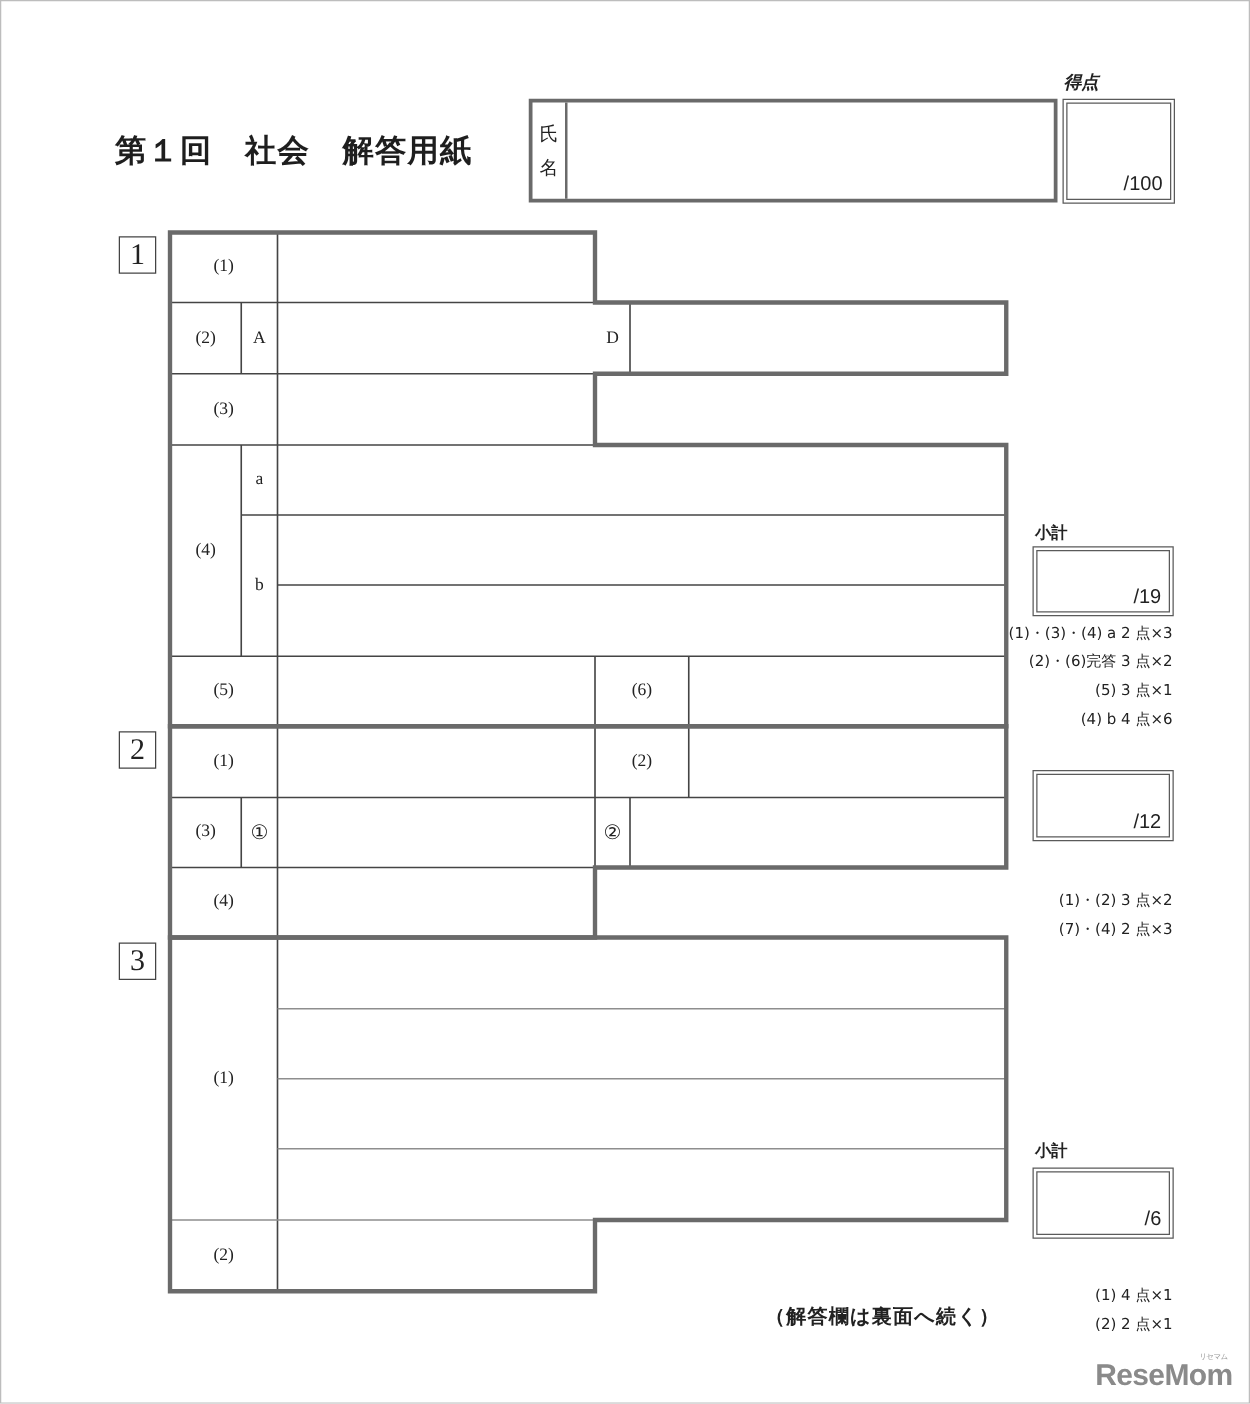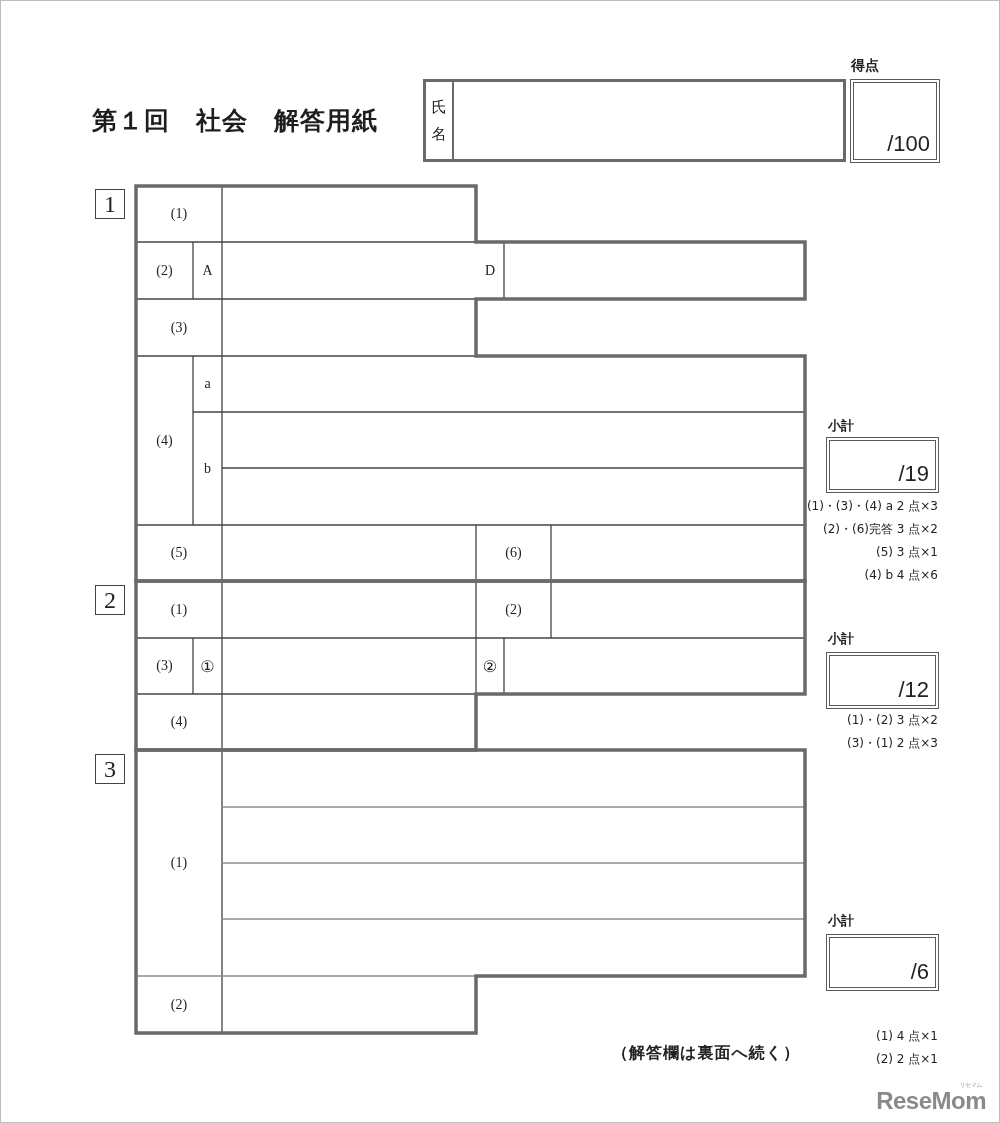--- a/index.html
+++ b/index.html
@@ -6,21 +6,21 @@
   body { width:1000px; height:1123px; background:#ffffff; position:relative; overflow:hidden;
          font-family:"DejaVu Sans", sans-serif; color:#222; }
   .frame { position:absolute; left:0; top:0; width:998px; height:1121px; border:1px solid #bdbdbd; }
   .abs { position:absolute; }
   .title { left:92px; top:104px; font-size:25px; font-weight:bold; letter-spacing:1px; white-space:pre; color:#1e1e1e;text-align:right; }
   .name-box { left:423px; top:79px; width:423px; height:83px; border:3px solid #6a6a6a; box-sizing:border-box; background:#fff; }
   .name-label { position:absolute; left:0; top:0; width:26px; height:100%; border-right:2px solid #6a6a6a; display:flex; flex-direction:column; align-items:center; justify-content:center; gap:8px; font-size:15px; }
   .name-input { position:absolute; left:28px; top:0; right:0; bottom:0; }
   .score-lbl { font-size:14px; font-weight:bold; }
   .dbl-box { border:3px double #5a5a5a; border-width:4px; box-sizing:border-box; background:#fff; }
-  .dbl-box .denom { position:absolute; right:6px; bottom:2px; font-size:22px; font-family:"Liberation Sans", sans-serif; color:#222; }
+  .dbl-box .denom { position:absolute; right:6px; bottom:2px; font-size:16px; font-family:"Liberation Sans", sans-serif; color:#222; }
   .qnum { width:30px; height:30px; border:1.5px solid #444; box-sizing:border-box; display:flex; align-items:center; justify-content:center; font-family:"Liberation Serif", serif; font-size:24px; background:#fff; }
   .lbl { font-family:"Liberation Serif", serif; font-size:14px; display:flex; align-items:center; justify-content:center; color:#222; }
   .cell { position:absolute; }
   .cell[data-interactable="true"] { cursor:text; }
   .pts { font-size:12px; text-align:right; white-space:nowrap; color:#222; line-height:23px; }
   .note { left:612px; top:1043px; font-size:16px; font-weight:bold; letter-spacing:1px; }
   .logo { right:14px; top:1087px; font-family:"Liberation Sans", sans-serif; font-weight:bold; font-size:24px; color:#8a8a8a; letter-spacing:-0.5px; }
   .logo small { position:absolute; right:4px; top:-6px; font-size:6px; font-weight:normal; color:#999; }
 </style>
 </head>
@@ -31,21 +31,21 @@
 <div class="abs title" data-interactable="false">第１回　社会　解答用紙</div>
 
 <div class="abs name-box" data-interactable="false">
   <div class="name-label" data-interactable="false">
     <span data-interactable="false">氏</span>
     <span data-interactable="false">名</span>
   </div>
   <div class="name-input" data-interactable="true"></div>
 </div>
 
-<div class="abs score-lbl" style="left:851px;top:57px;" data-interactable="false">得点</div>
+<div class="abs score-lbl" style="left:851px;top:57px;font-style:italic;" data-interactable="false">得点</div>
 <div class="abs dbl-box" style="left:850px;top:79px;width:90px;height:84px;" data-interactable="true">
   <span class="denom" data-interactable="false">/100</span>
 </div>
 
 <div class="abs qnum" style="left:95px;top:189px;" data-interactable="false">1</div>
 <div class="abs qnum" style="left:95px;top:585px;" data-interactable="false">2</div>
 <div class="abs qnum" style="left:95px;top:754px;" data-interactable="false">3</div>
 
 <svg class="abs" style="left:0;top:0;" width="1000" height="1123" data-interactable="false">
   <g stroke="#444" stroke-width="1.3" fill="none">
@@ -135,26 +135,26 @@
   <span class="denom" data-interactable="false">/19</span>
 </div>
 <div class="abs pts" style="right:62px;top:495px;" data-interactable="false">
   <div data-interactable="false">(1)・(3)・(4) a 2 点×3</div>
   <div data-interactable="false">(2)・(6)完答 3 点×2</div>
   <div data-interactable="false">(5) 3 点×1</div>
   <div data-interactable="false">(4) b 4 点×6</div>
 </div>
 
 <div class="abs score-lbl" style="left:828px;top:630px;font-size:13px;" data-interactable="false">小計</div>
-<div class="abs dbl-box" style="left:826px;top:652px;width:113px;height:57px;" data-interactable="true">
+<div class="abs dbl-box" style="left:826px;top:616px;width:113px;height:57px;" data-interactable="true">
   <span class="denom" data-interactable="false">/12</span>
 </div>
 <div class="abs pts" style="right:62px;top:709px;" data-interactable="false">
   <div data-interactable="false">(1)・(2) 3 点×2</div>
-  <div data-interactable="false">(3)・(1) 2 点×3</div>
+  <div data-interactable="false">(7)・(4) 2 点×3</div>
 </div>
 
 <div class="abs score-lbl" style="left:828px;top:912px;font-size:13px;" data-interactable="false">小計</div>
 <div class="abs dbl-box" style="left:826px;top:934px;width:113px;height:57px;" data-interactable="true">
   <span class="denom" data-interactable="false">/6</span>
 </div>
 <div class="abs pts" style="right:62px;top:1013px;margin-top:12px;" data-interactable="false">
   <div data-interactable="false">(1) 4 点×1</div>
   <div data-interactable="false">(2) 2 点×1</div>
 </div>

